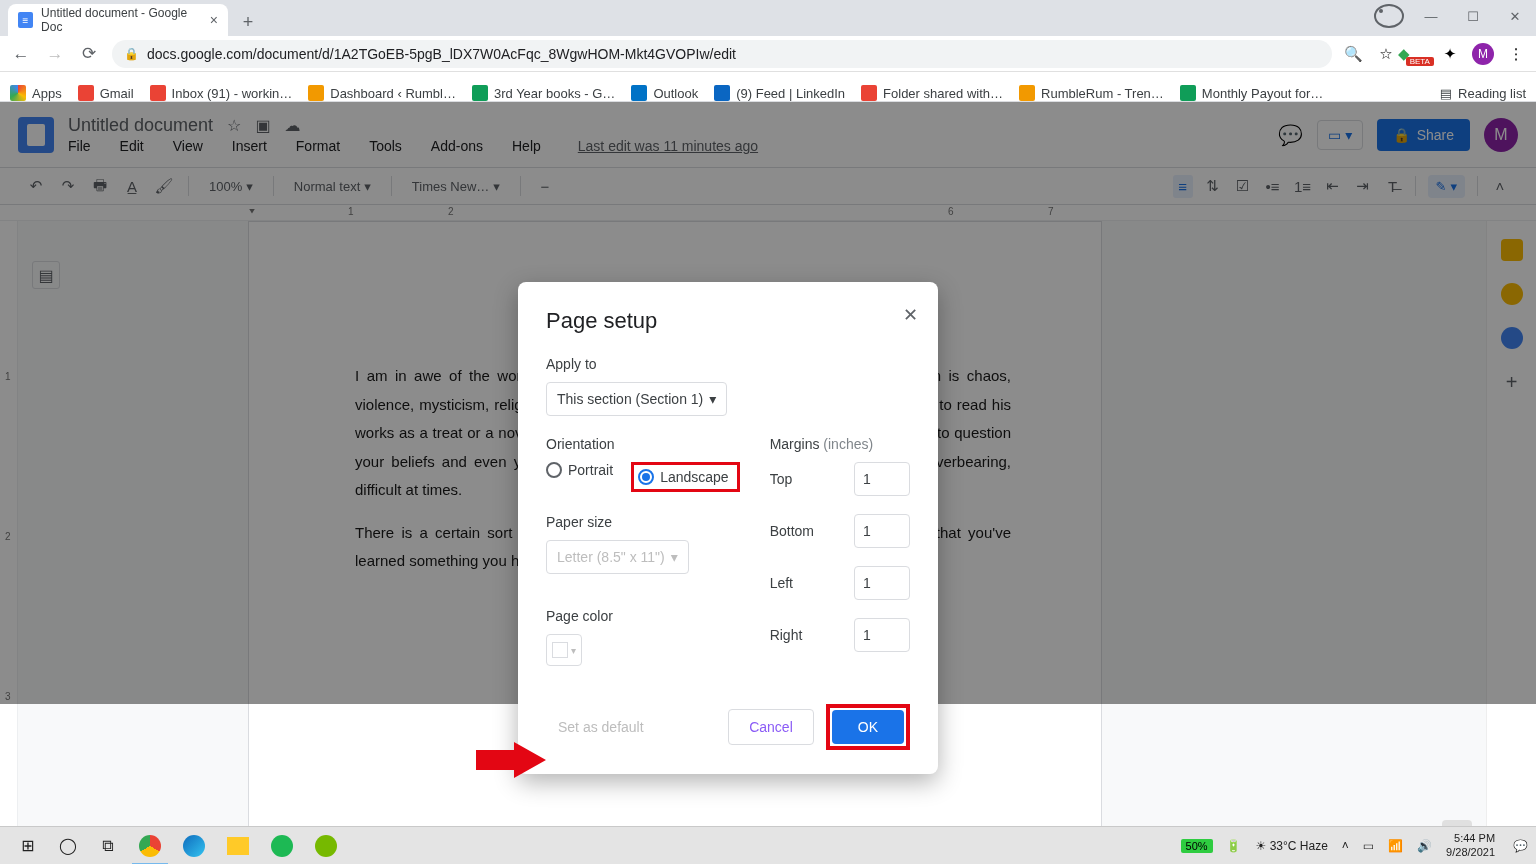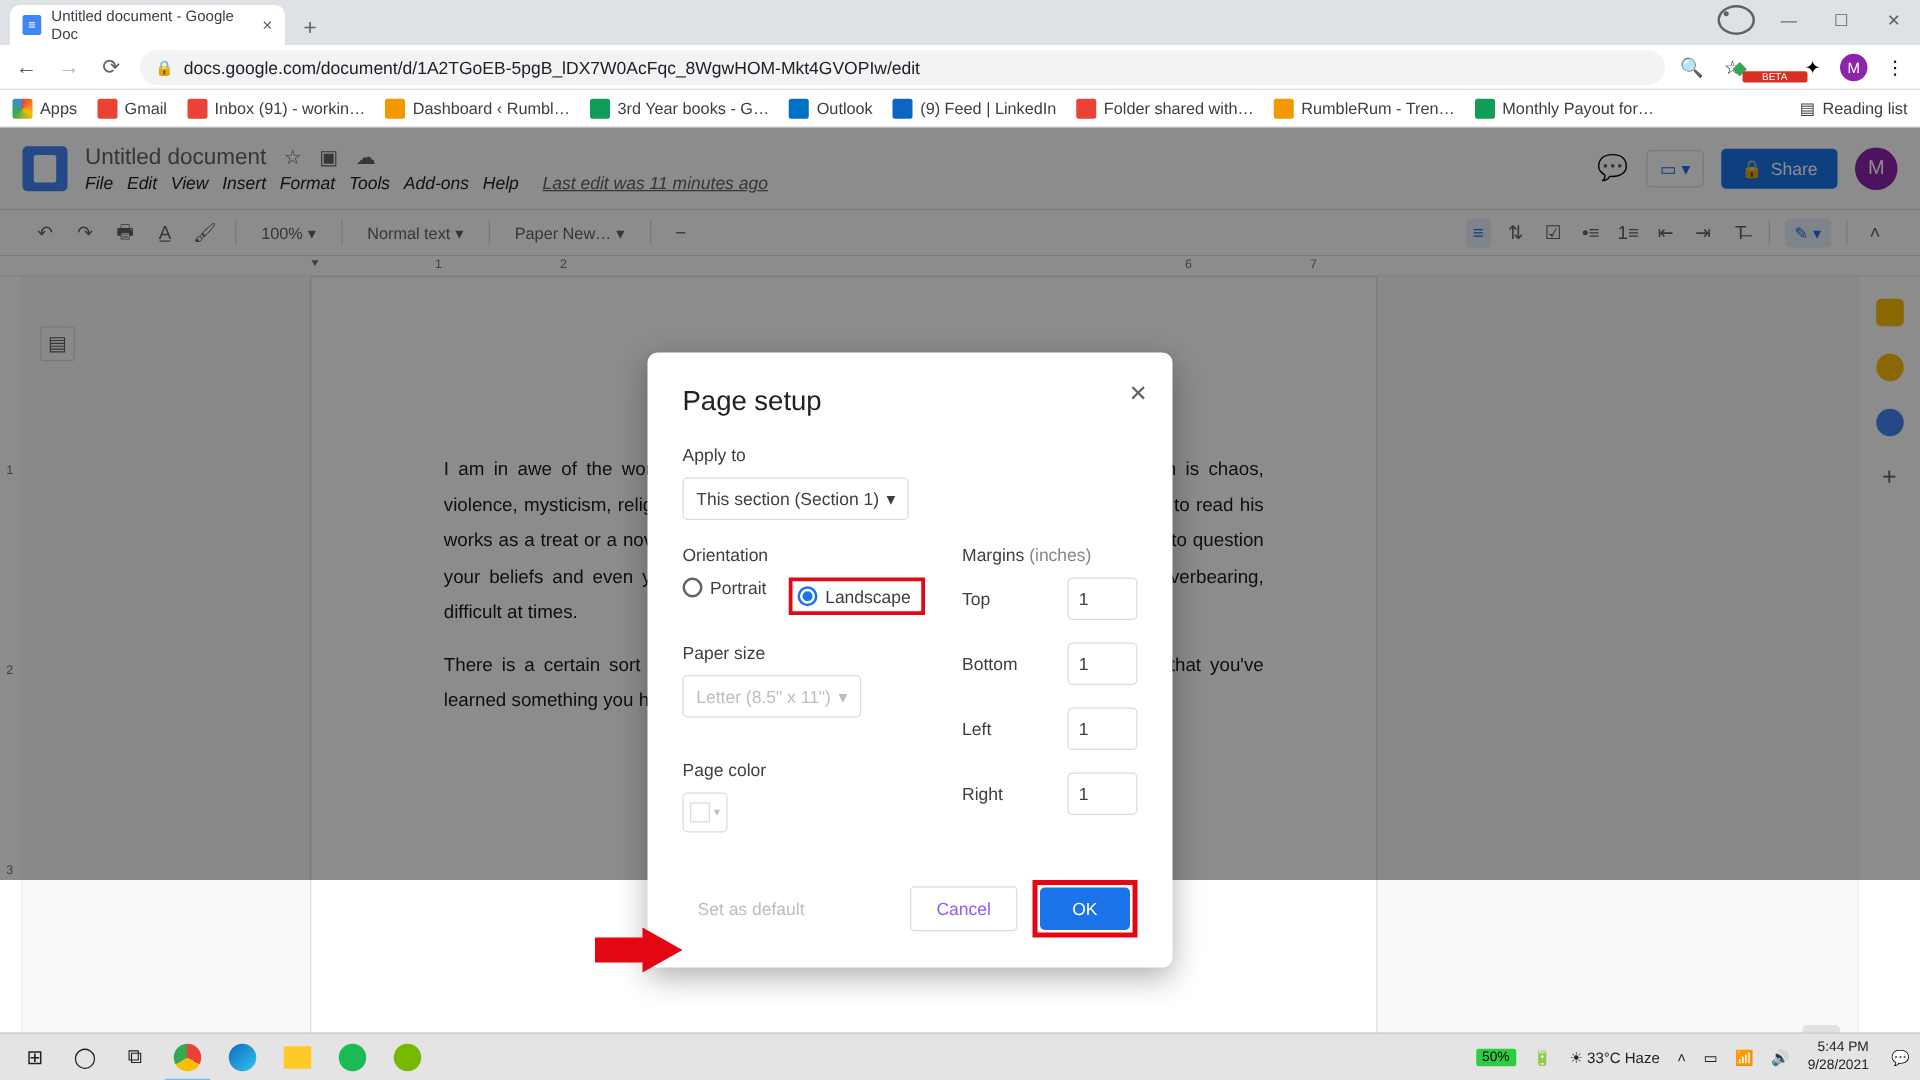--- a/index.html
+++ b/index.html
@@ -15,34 +15,34 @@
   .badge-dot{width:14px;height:14px;border:2px solid #5f6368;border-radius:50%;position:relative;}
   .badge-dot::after{content:"";position:absolute;width:4px;height:4px;background:#5f6368;border-radius:50%;left:3px;top:3px;}
   .addr-bar{height:36px;background:#fff;display:flex;align-items:center;padding:0 10px;gap:12px;border-bottom:1px solid #e0e0e0;}
   .nav-icon{color:#5f6368;font-size:17px;width:22px;text-align:center;}
   .nav-icon.disabled{color:#bdbdbd;}
   .url-area{flex:1;display:flex;align-items:center;height:28px;border-radius:14px;background:#f1f3f4;padding:0 12px;font-size:14px;color:#202124;gap:8px;}
   .lock{color:#5f6368;font-size:12px;}
   .addr-right{display:flex;align-items:center;gap:12px;}
   .ext-icon{width:20px;height:20px;display:flex;align-items:center;justify-content:center;font-size:15px;}
   .avatar-sm{width:22px;height:22px;border-radius:50%;background:#8e24aa;color:#fff;display:flex;align-items:center;justify-content:center;font-size:12px;}
-  .beta-badge{font-size:8px;background:#d93025;color:#fff;padding:0 16px;border-radius:2px;position:relative;top:8px;left:-4px;}
-  .bookmarks{height:30px;background:#fff;display:flex;align-items:center;padding:0 10px;gap:16px;font-size:13px;color:#3c4043;border-bottom:1px solid #dadce0;}
+  .beta-badge{font-size:8px;background:#d93025;color:#fff;padding:0 4px;border-radius:2px;position:relative;top:8px;left:-4px;}
+  .bookmarks{height:30px;background:#fff;display:flex;align-items:flex-end;padding:0 10px;gap:16px;font-size:13px;color:#3c4043;border-bottom:1px solid #dadce0;}
   .bm{display:flex;align-items:center;gap:6px;}
   .bm-icon{width:16px;height:16px;border-radius:2px;}
   .reading-list{margin-left:auto;display:flex;align-items:center;gap:6px;}
   
   .docs-area{position:relative;height:602px;}
   .docs-header{height:65px;background:#fff;display:flex;align-items:center;padding:0 18px;gap:14px;}
   .docs-logo{width:36px;height:36px;background:#4285f4;border-radius:4px;display:flex;align-items:center;justify-content:center;}
   .docs-logo::after{content:"";width:18px;height:22px;background:#fff;border-radius:2px;}
   .doc-title-area{display:flex;flex-direction:column;gap:2px;}
   .title-row{display:flex;align-items:center;gap:14px;font-size:18px;color:#5f6368;}
   .title-row .ic{font-size:16px;color:#5f6368;}
-  .menu-row{display:flex;gap:11px;font-size:14px;color:#202124;font-style:italic;}
+  .menu-row{display:flex;gap:29px;font-size:14px;color:#202124;}
   .last-edit{color:#5f6368;text-decoration:underline;margin-left:8px;}
   .header-right{margin-left:auto;display:flex;align-items:center;gap:14px;}
   .present-btn{border:1px solid #dadce0;border-radius:4px;padding:6px 10px;color:#1a73e8;display:flex;align-items:center;gap:4px;font-size:14px;}
   .share-btn{background:#1a73e8;color:#fff;border-radius:4px;padding:8px 16px;font-size:14px;display:flex;align-items:center;gap:6px;}
   .avatar-lg{width:34px;height:34px;border-radius:50%;background:#8e24aa;color:#fff;display:flex;align-items:center;justify-content:center;font-size:16px;}
   .toolbar{height:38px;border-top:1px solid #dadce0;border-bottom:1px solid #dadce0;background:#fff;display:flex;align-items:center;padding:0 26px;gap:12px;font-size:13px;color:#5f6368;}
   .tb-sep{width:1px;height:20px;background:#dadce0;margin:0 2px;}
   .tb-drop{display:flex;align-items:center;gap:4px;padding:0 6px;}
   .tb-ic{width:20px;text-align:center;font-size:15px;}
   .tb-right{margin-left:auto;display:flex;align-items:center;gap:10px;}
@@ -222,21 +222,21 @@
     <span class="tb-ic">↶</span>
     <span class="tb-ic">↷</span>
     <span class="tb-ic">🖶</span>
     <span class="tb-ic">A̲</span>
     <span class="tb-ic">🖌</span>
     <span class="tb-sep"></span>
     <span class="tb-drop"><span>100%</span> ▾</span>
     <span class="tb-sep"></span>
     <span class="tb-drop"><span>Normal text</span> ▾</span>
     <span class="tb-sep"></span>
-    <span class="tb-drop"><span>Paper New…</span> ▾</span>
+    <span class="tb-drop"><span>Times New…</span> ▾</span>
     <span class="tb-sep"></span>
     <span class="tb-ic">−</span>
     <div class="tb-right">
       <span class="tb-ic" style="background:#e8f0fe;border-radius:3px;color:#1a73e8;padding:3px">≡</span>
       <span class="tb-ic">⇅</span>
       <span class="tb-ic">☑</span>
       <span class="tb-ic">•≡</span>
       <span class="tb-ic">1≡</span>
       <span class="tb-ic">⇤</span>
       <span class="tb-ic">⇥</span>

